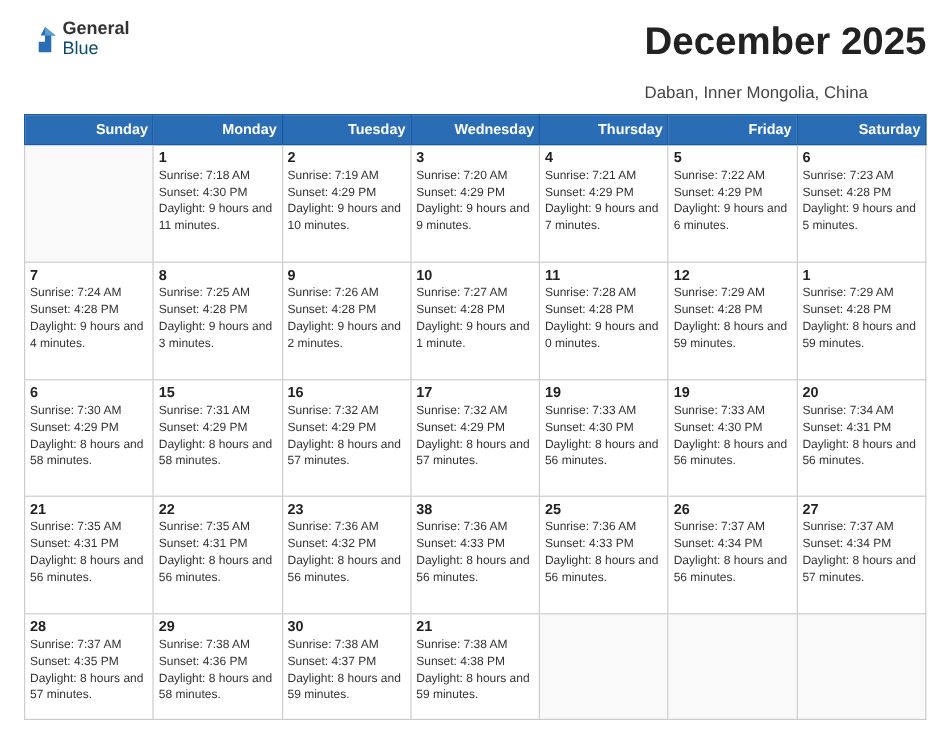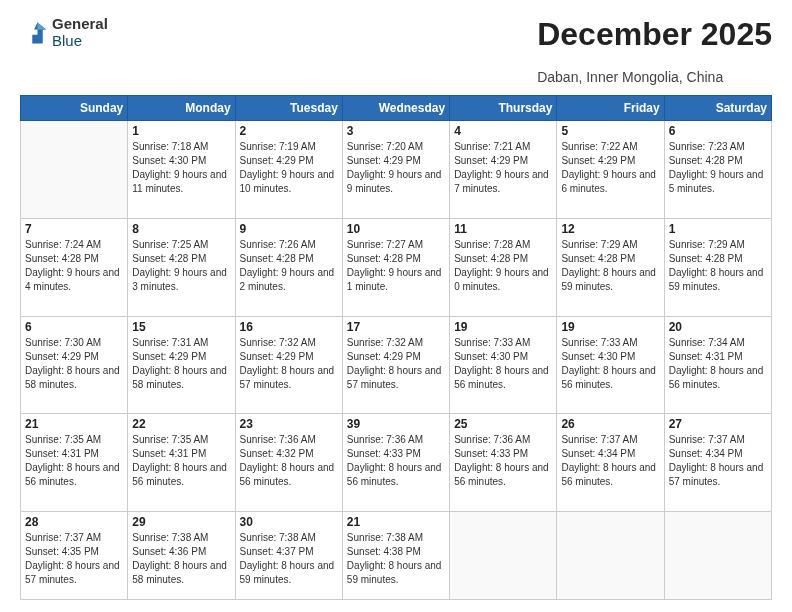--- a/index.html
+++ b/index.html
@@ -279,21 +279,21 @@
             Sunrise: 7:35 AM<br>Sunset: 4:31 PM<br>Daylight: 8 hours and 56 minutes.
           </div>
         </td>
           <td>
           <span class="day-num">23</span>
           <div class="day-info">
             Sunrise: 7:36 AM<br>Sunset: 4:32 PM<br>Daylight: 8 hours and 56 minutes.
           </div>
         </td>
           <td>
-          <span class="day-num">39</span>
+          <span class="day-num">38</span>
           <div class="day-info">
             Sunrise: 7:36 AM<br>Sunset: 4:33 PM<br>Daylight: 8 hours and 56 minutes.
           </div>
         </td>
           <td>
           <span class="day-num">25</span>
           <div class="day-info">
             Sunrise: 7:36 AM<br>Sunset: 4:33 PM<br>Daylight: 8 hours and 56 minutes.
           </div>
         </td>

